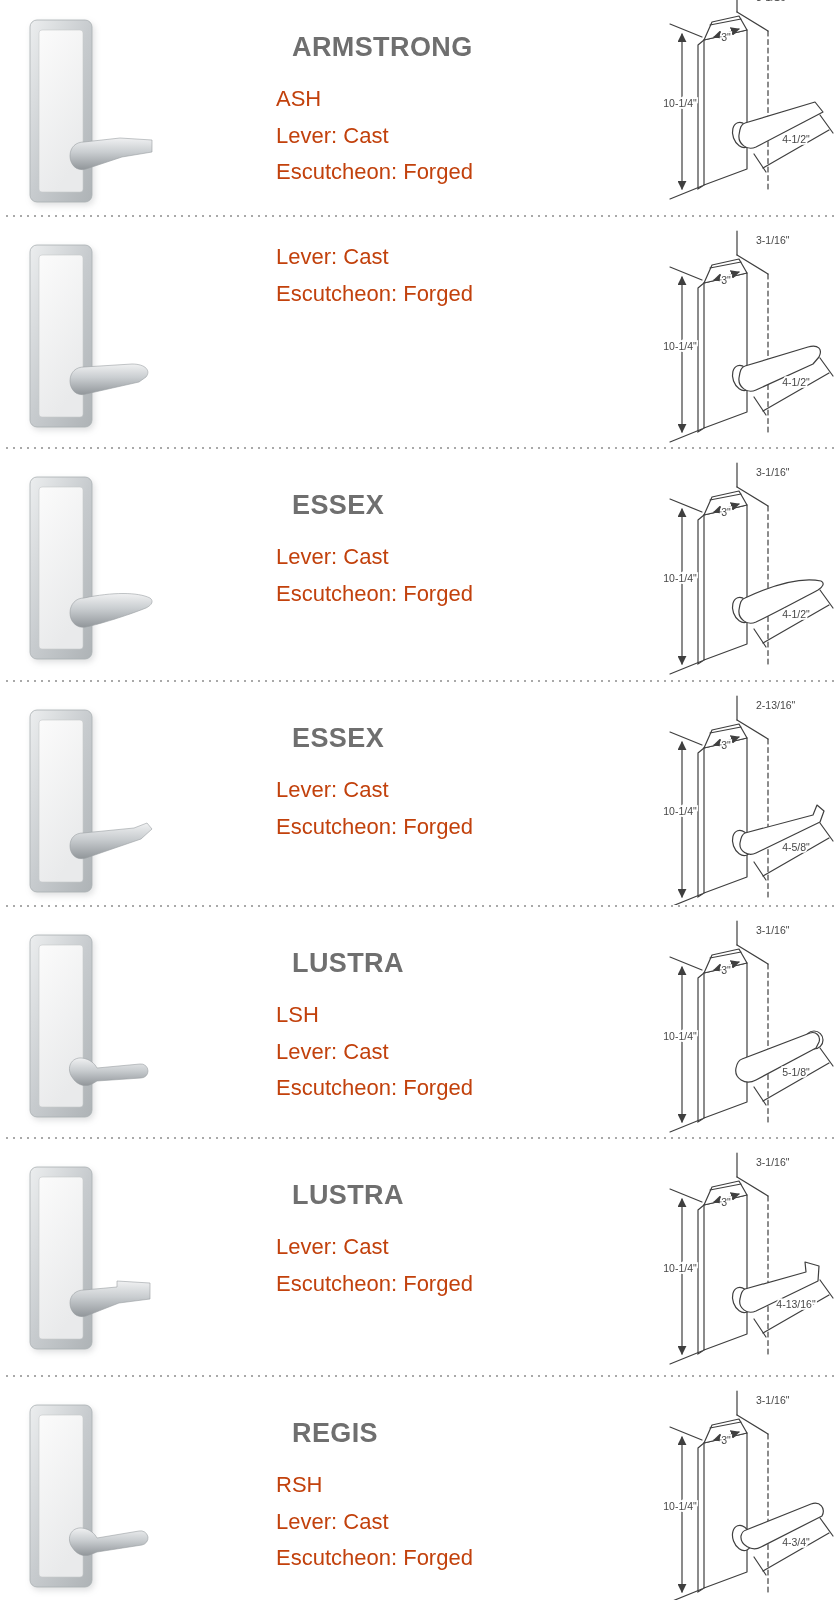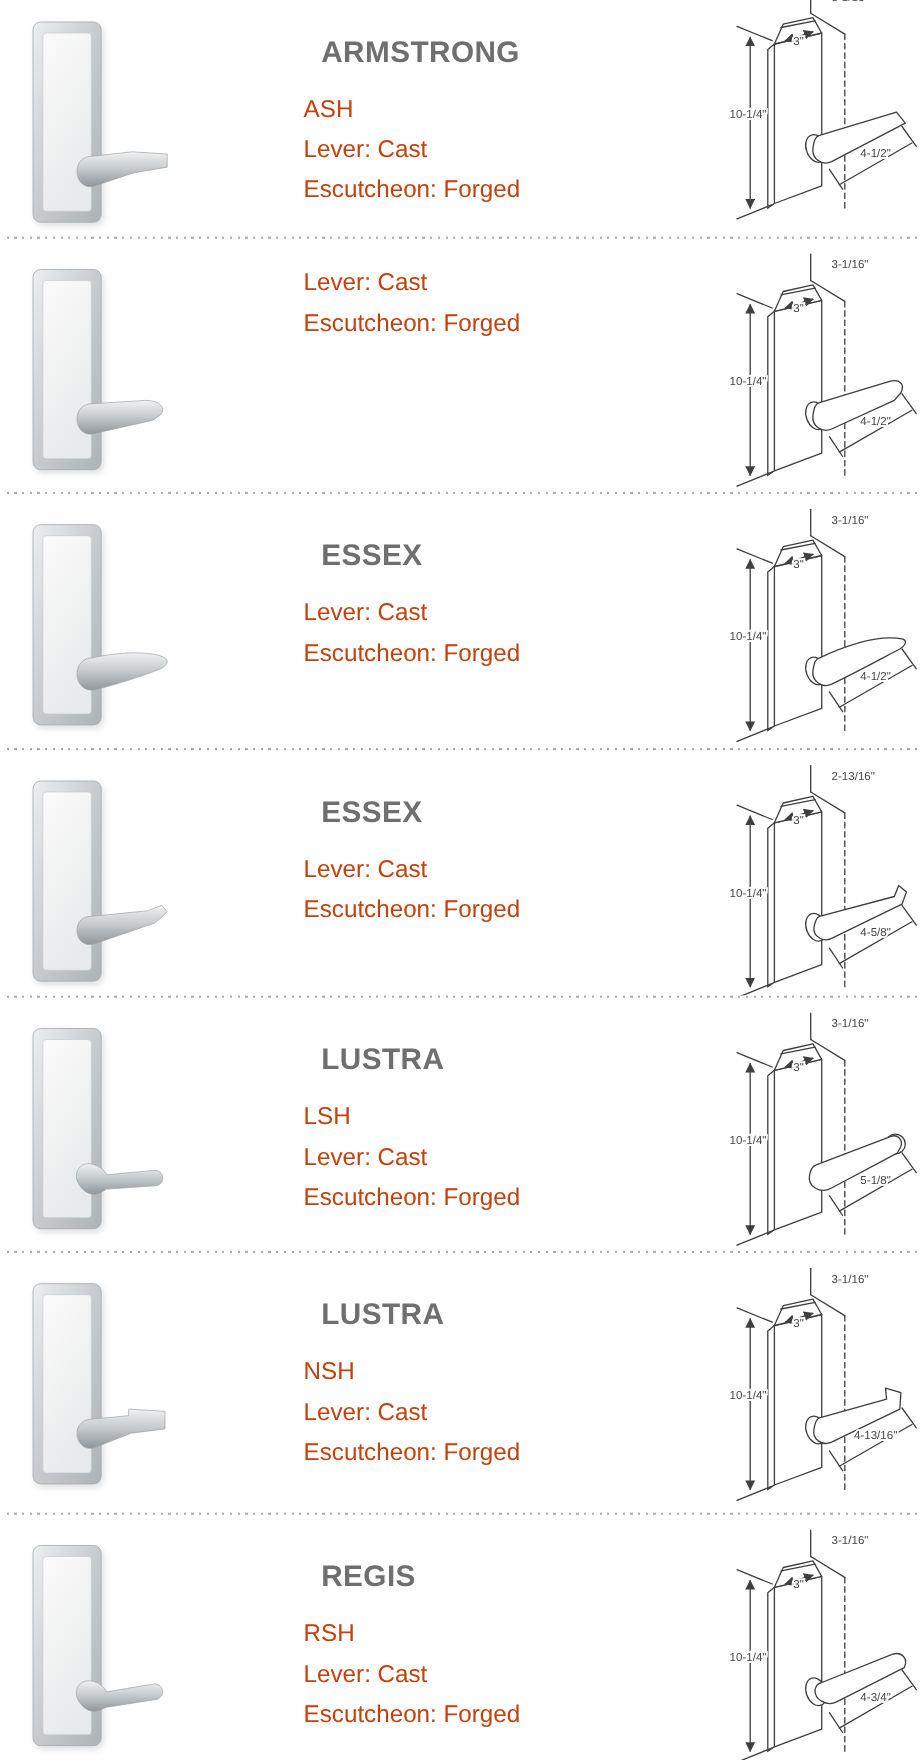--- a/index.html
+++ b/index.html
@@ -261,21 +261,20 @@
       <svg width="240" height="212" viewBox="0 0 240 212">
         <g class="plate">
           <rect x="30" y="14" width="62" height="182" rx="7" fill="url(#gFrame)" stroke="#aab0b3" stroke-width="0.8"></rect>
           <rect x="39" y="24" width="44" height="162" rx="3" fill="url(#gFace)" stroke="#c6c9cb" stroke-width="0.6"></rect>
         </g>
         <path d="M70,150 C70,142 76,137 84,137 L117,134 L117,128 L150,130 L150,146 L119,150 L86,163 C76,166 70,158 70,150 Z" fill="url(#gLever)" stroke="#9aa0a3" stroke-width="0.6"></path>
       </svg>
     </div>
     <div class="info">
       <h2>LUSTRA</h2>
-      <p>NSH</p>
       <p>Lever: Cast</p>
       <p>Escutcheon: Forged</p>
     </div>
     <div class="diagram">
       <svg width="209" height="218" viewBox="0 0 209 218">
         <path class="ln" d="M107,2 V26"></path>
         <path class="ln" d="M107,26 L138,45"></path>
         <path class="ln dash" d="M138,45 V203"></path>
         <path class="ln" d="M72,51 L40,38 M72,200 L40,213"></path>
         <path class="ln" d="M52,48 V203" marker-start="url(#arr)" marker-end="url(#arr)"></path>

